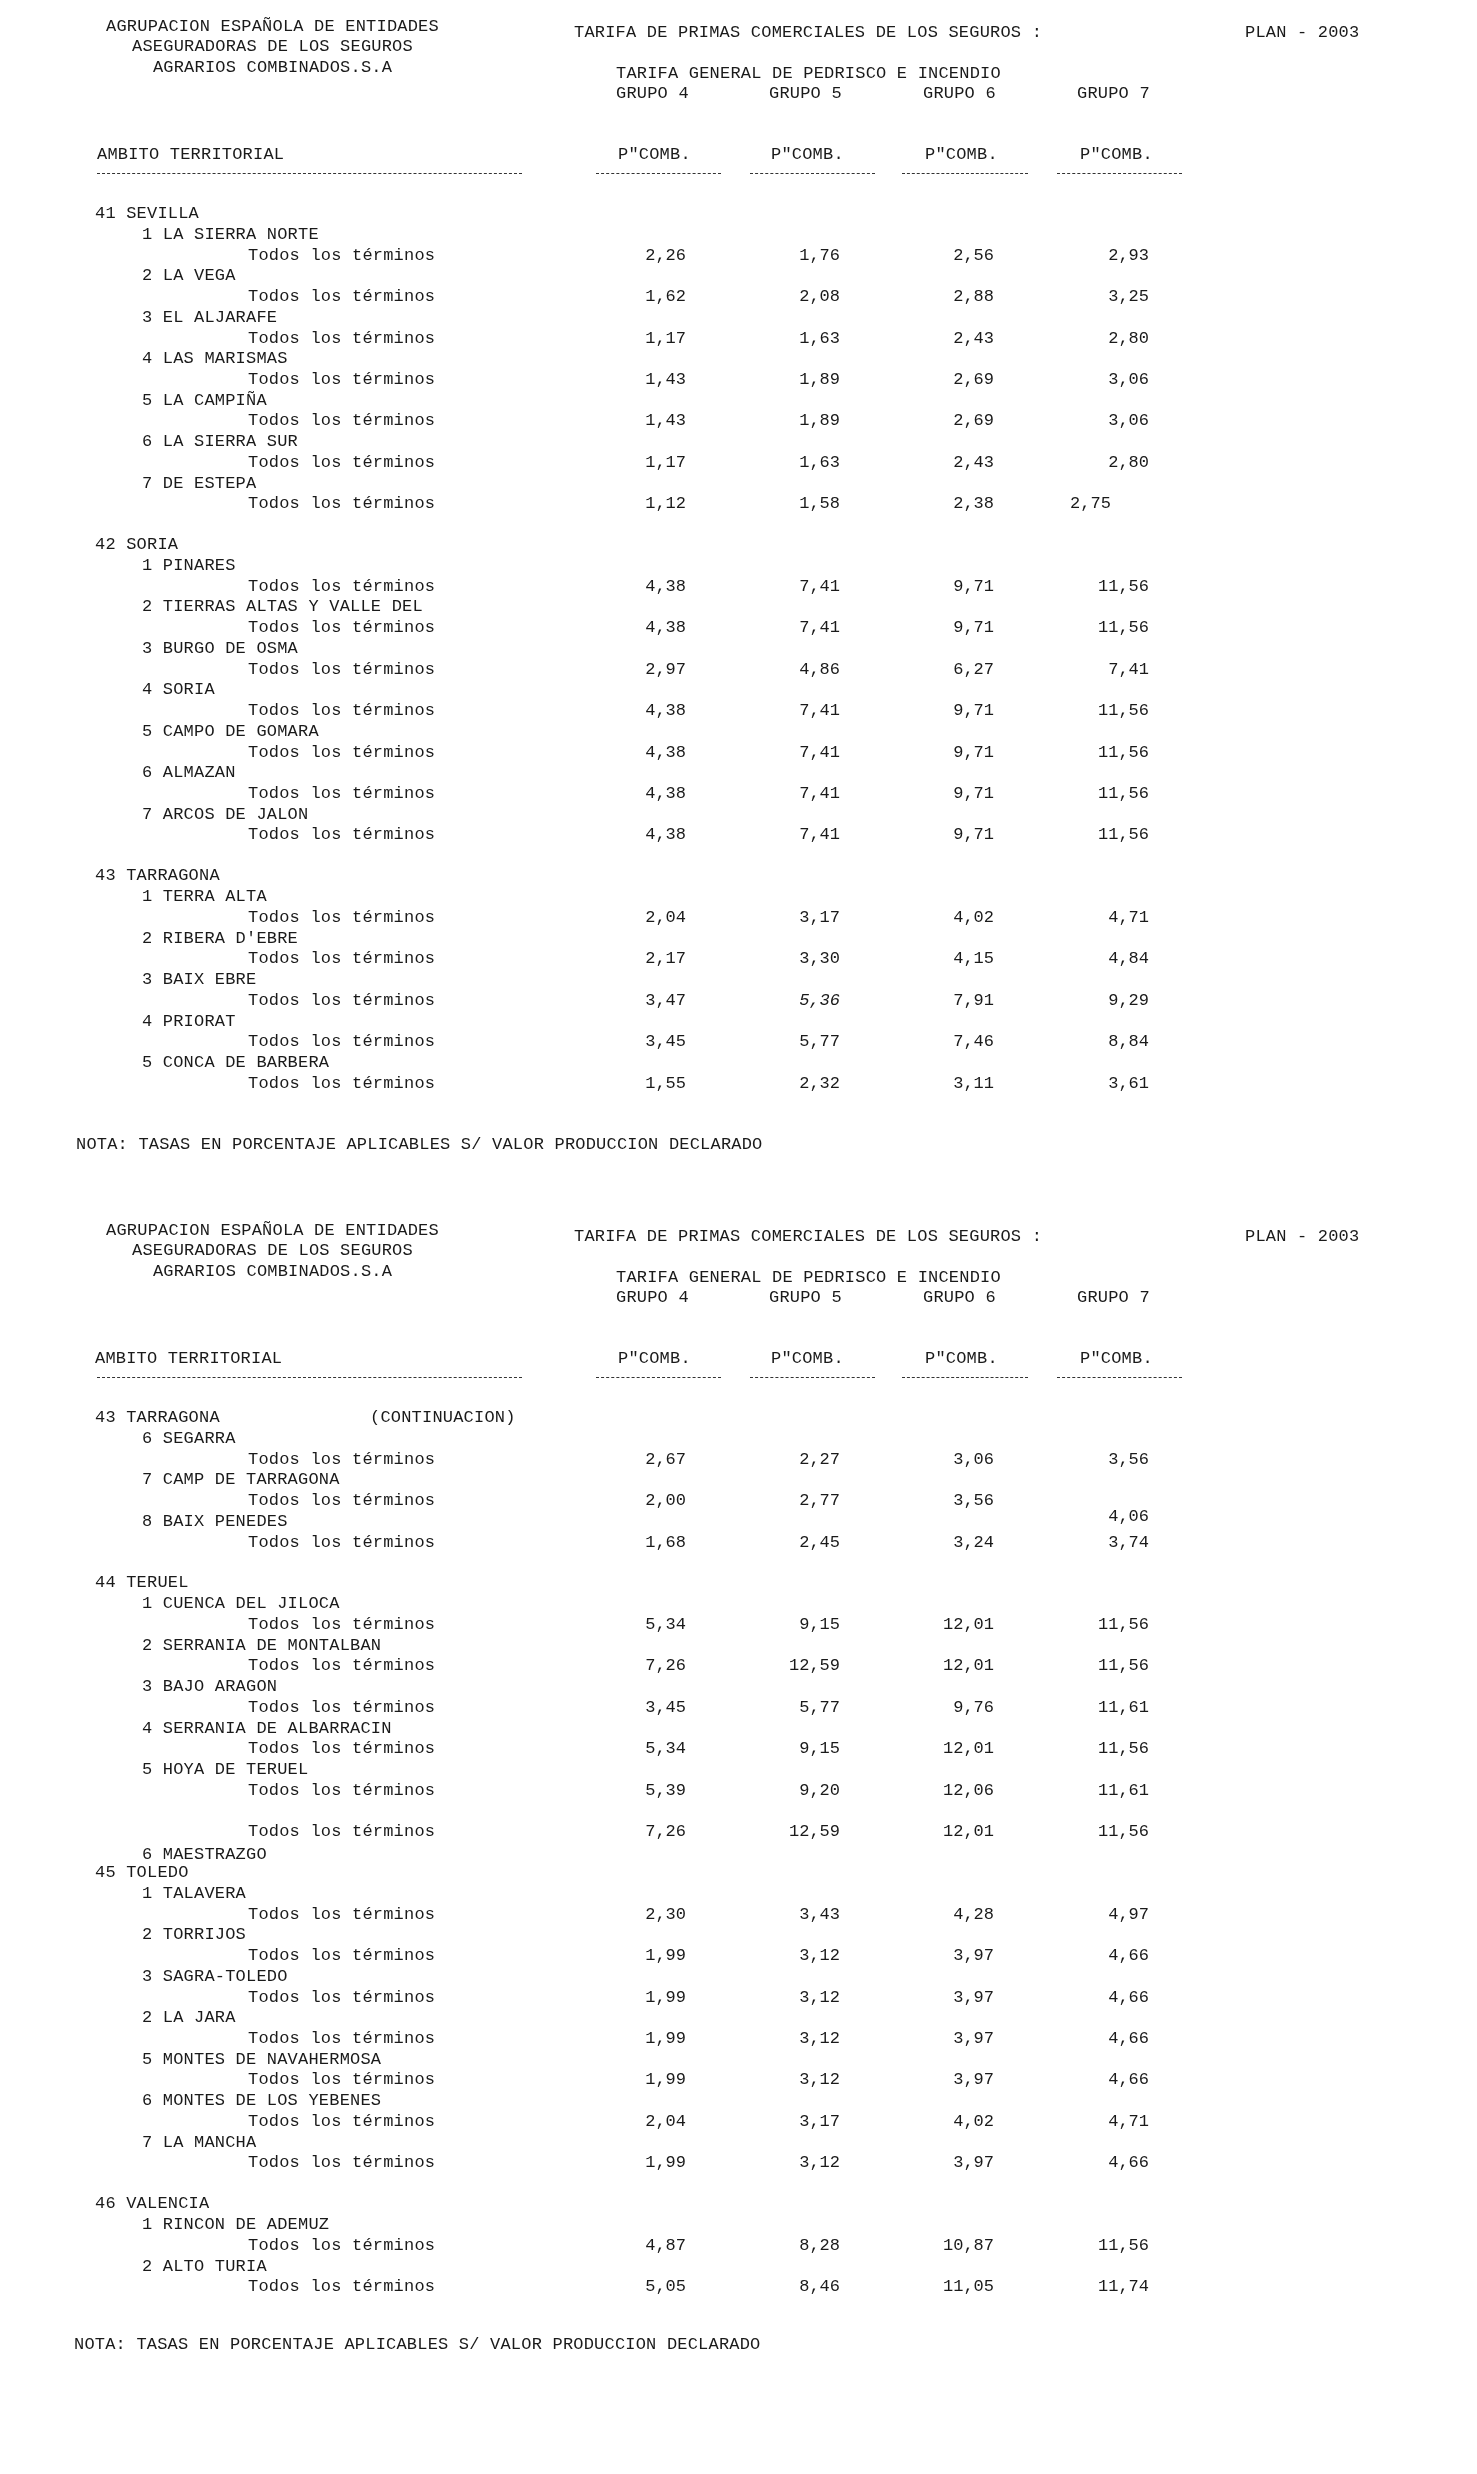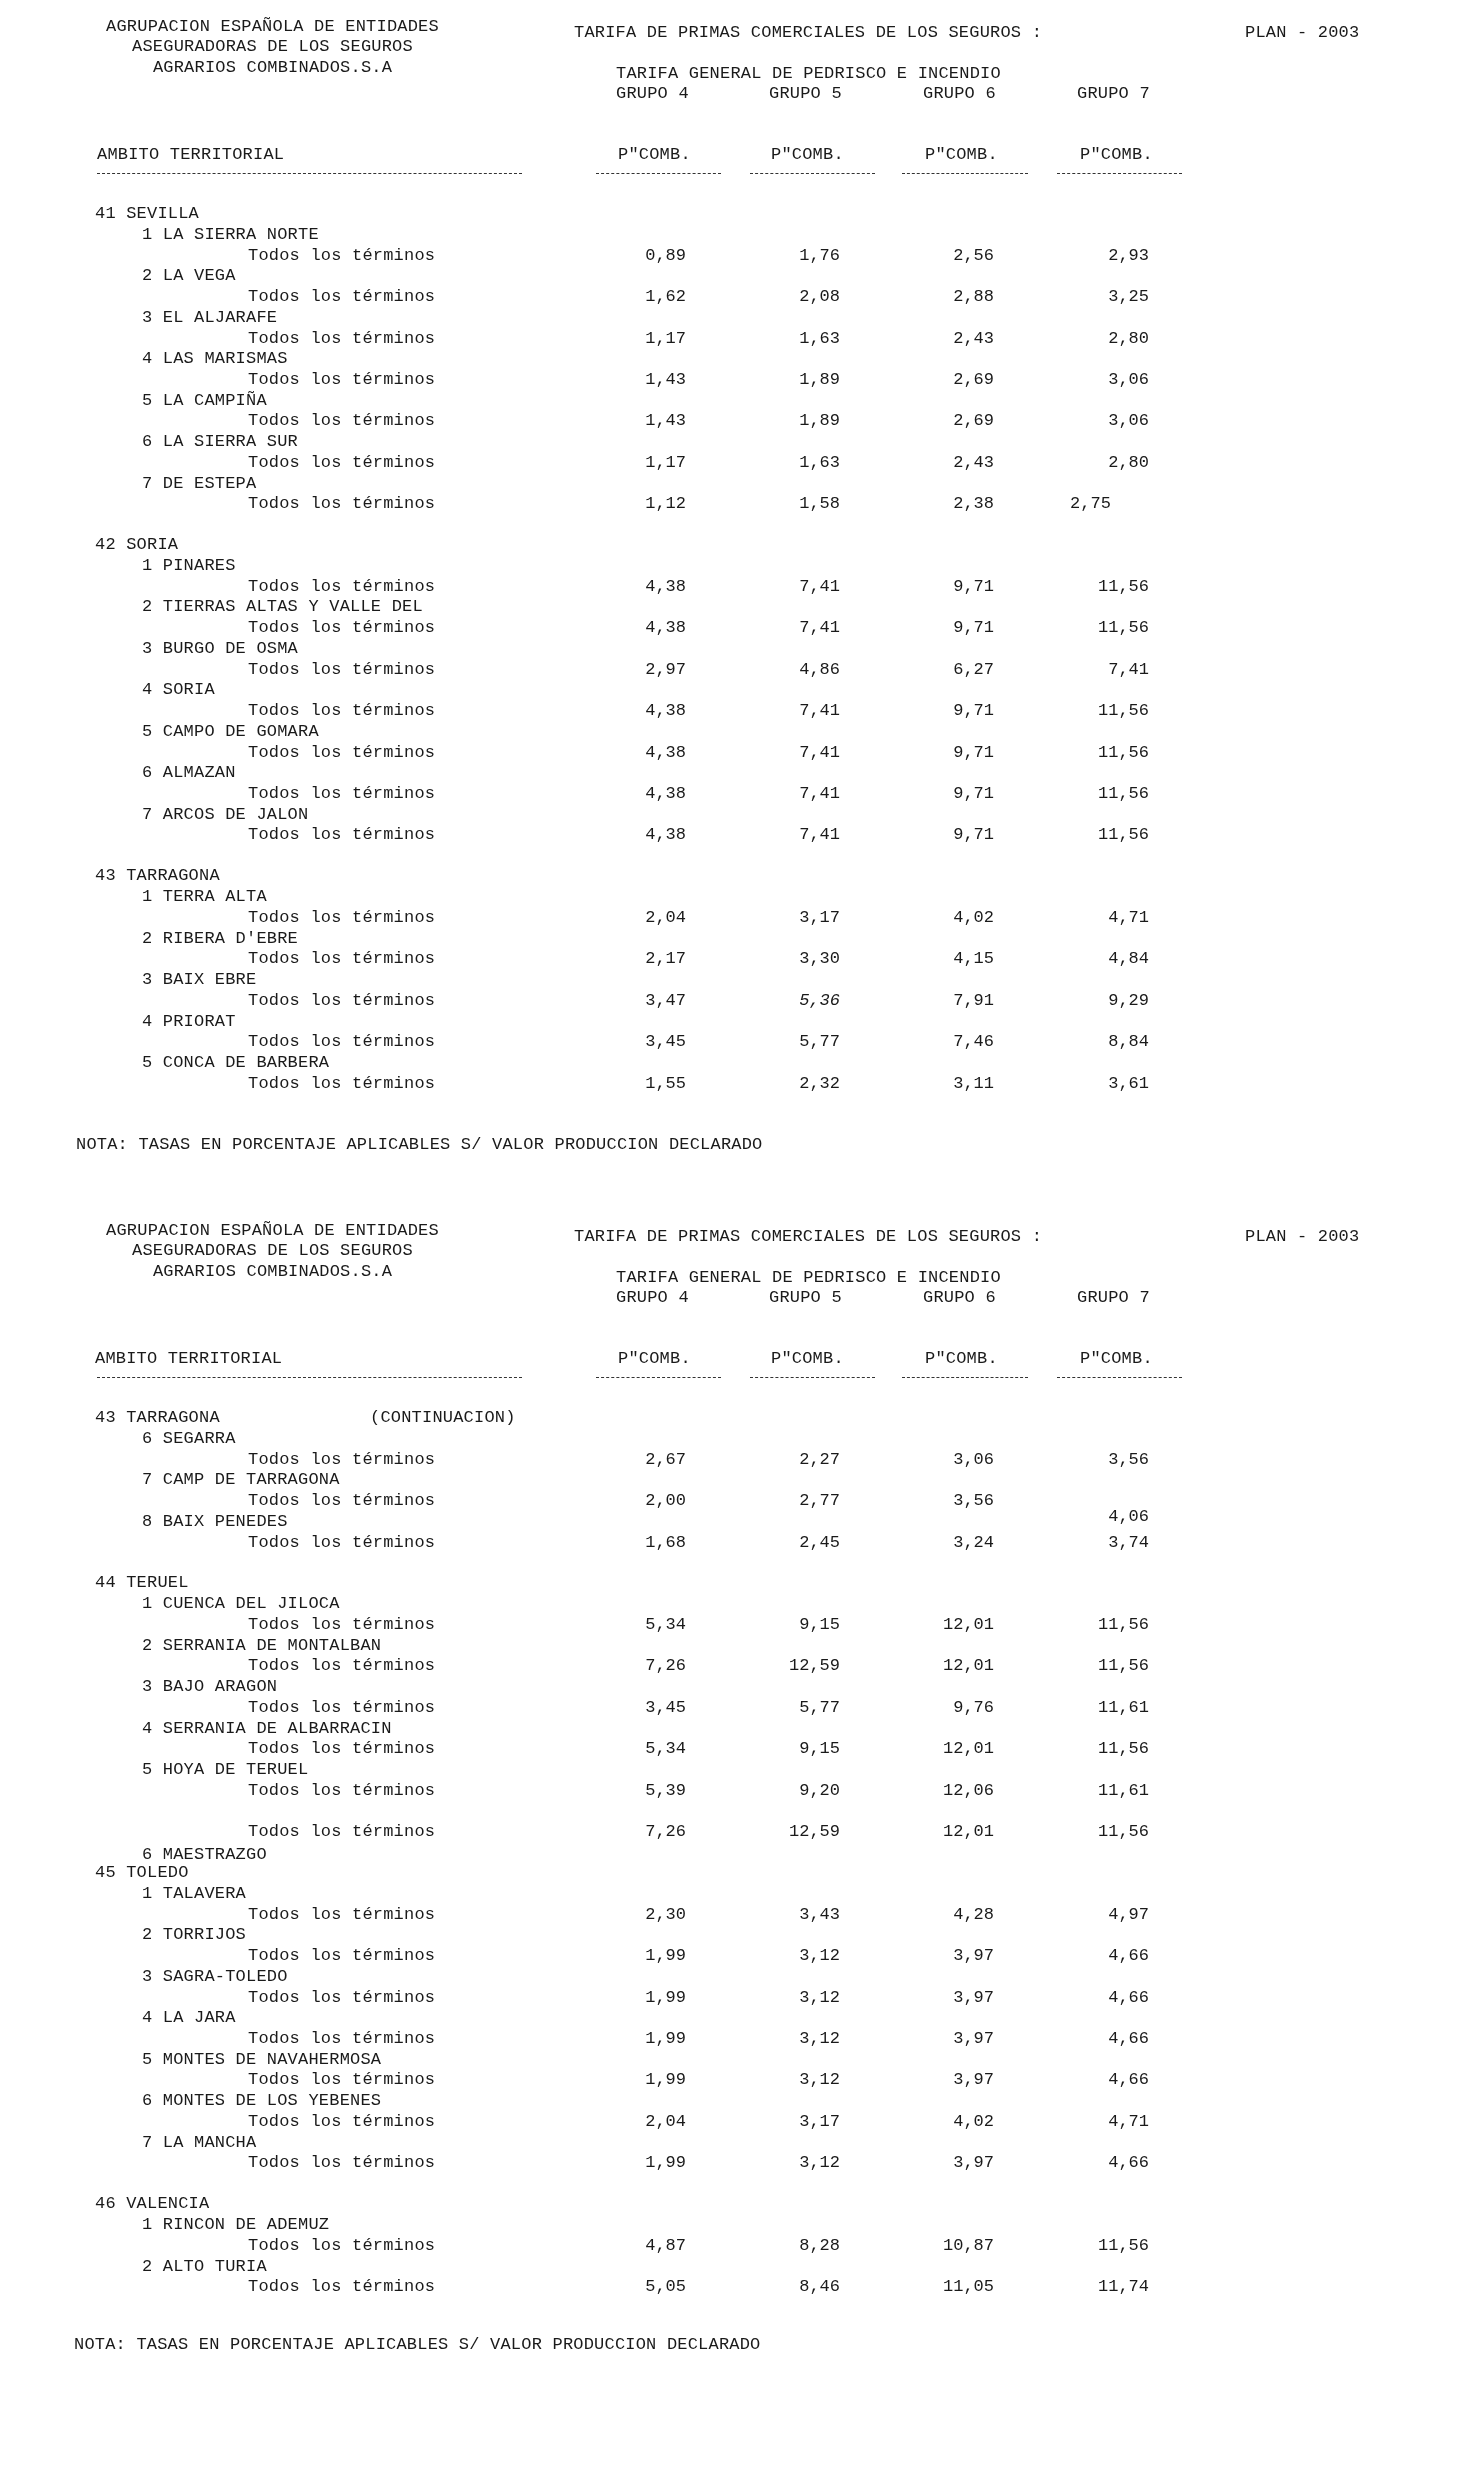--- a/index.html
+++ b/index.html
@@ -39,21 +39,21 @@
   <div class="dash" style="top:173px; left:596px; width:125px;"></div>
   <div class="dash" style="top:173px; left:750px; width:125px;"></div>
   <div class="dash" style="top:173px; left:902px; width:126px;"></div>
   <div class="dash" style="top:173px; left:1057px; width:125px;"></div>
 
   <div class="rows">
       <div class="t" style="top: 204px; left: 95px;">41 SEVILLA</div>
       <div class="t" style="top: 225px; left: 142px;">1 LA SIERRA NORTE</div>
       <div class="row" style="top: 246px;">
         <div class="t" style="top: 0px; left: 248px;">Todos los términos</div>
-        <div class="num" style="top: 0px; left: 569px;">0,89</div>
+        <div class="num" style="top: 0px; left: 569px;">2,26</div>
         <div class="num" style="top: 0px; left: 723px;">1,76</div>
         <div class="num" style="top: 0px; left: 877px;">2,56</div>
         <div class="num" style="top: 0px; left: 1032px;">2,93</div>
       </div>
       <div class="t" style="top: 266px; left: 142px;">2 LA VEGA</div>
       <div class="row" style="top: 287px;">
         <div class="t" style="top: 0px; left: 248px;">Todos los términos</div>
         <div class="num" style="top: 0px; left: 569px;">1,62</div>
         <div class="num" style="top: 0px; left: 723px;">2,08</div>
         <div class="num" style="top: 0px; left: 877px;">2,88</div>
@@ -321,21 +321,21 @@
         <div class="num" style="top: 0px; left: 1032px;">4,66</div>
       </div>
       <div class="t" style="top: 763px; left: 142px;">3 SAGRA-TOLEDO</div>
       <div class="row" style="top: 784px;">
         <div class="t" style="top: 0px; left: 248px;">Todos los términos</div>
         <div class="num" style="top: 0px; left: 569px;">1,99</div>
         <div class="num" style="top: 0px; left: 723px;">3,12</div>
         <div class="num" style="top: 0px; left: 877px;">3,97</div>
         <div class="num" style="top: 0px; left: 1032px;">4,66</div>
       </div>
-      <div class="t" style="top: 804px; left: 142px;">4 LA JARA</div>
+      <div class="t" style="top: 804px; left: 142px;">2 LA JARA</div>
       <div class="row" style="top: 825px;">
         <div class="t" style="top: 0px; left: 248px;">Todos los términos</div>
         <div class="num" style="top: 0px; left: 569px;">1,99</div>
         <div class="num" style="top: 0px; left: 723px;">3,12</div>
         <div class="num" style="top: 0px; left: 877px;">3,97</div>
         <div class="num" style="top: 0px; left: 1032px;">4,66</div>
       </div>
       <div class="t" style="top: 846px; left: 142px;">5 MONTES DE NAVAHERMOSA</div>
       <div class="row" style="top: 866px;">
         <div class="t" style="top: 0px; left: 248px;">Todos los términos</div>

